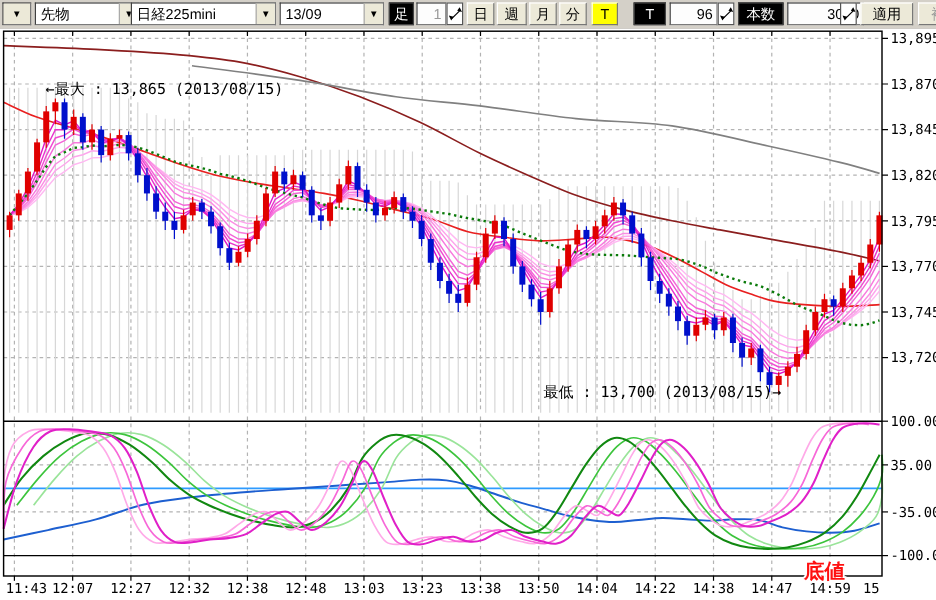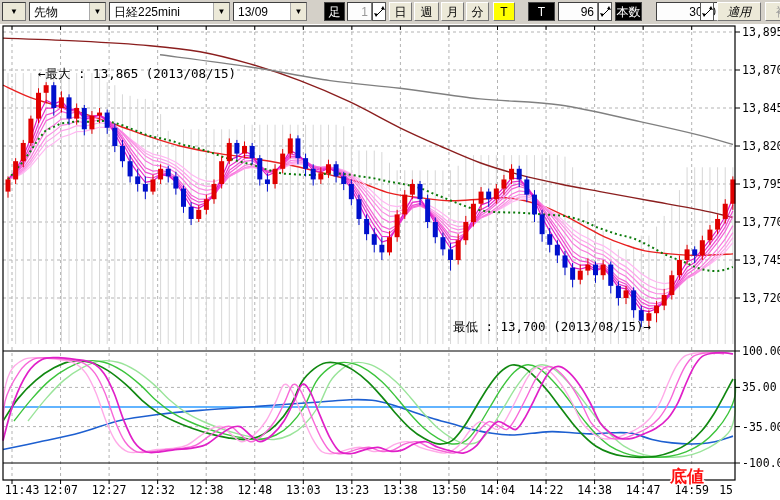--- a/index.html
+++ b/index.html
@@ -22,29 +22,29 @@
   .yellow{background:#ffff00;}
   .disabled-btn{color:#9a9a9a;}
 </style>
 </head>
 <body>
 
 <div id="toolbar">
   <div class="tb combo" style="left:2px;width:24px;">
     <span class="arrow" style="flex:1;border-left:none;">▼</span>
   </div>
-  <div class="tb combo" style="left:29px;width:77px;">
+  <div class="tb combo" style="left:29px;width:87px;">
     <span class="val">先物</span>
     <span class="arrow">▼</span>
   </div>
   <div class="tb combo" style="left:109px;width:121px;">
     <span class="val">日経225mini</span>
     <span class="arrow">▼</span>
   </div>
-  <div class="tb combo" style="left:233px;width:74px;">
+  <div class="tb combo" style="left:233px;width:87px;">
     <span class="val">13/09</span>
     <span class="arrow">▼</span>
   </div>
   <div class="tb blk" style="left:324px;width:21px;">足</div>
   <div class="tb field" style="left:347px;width:25px;color:#999;">1</div>
   <div class="tb spinbtn" style="left:372px;">
     <svg width="11" height="13">
       <line x1="2" y1="11" x2="9" y2="4" stroke="#000" stroke-width="1"></line>
       <path d="M9,1 L11,5 L7,4 Z" fill="#000"></path>
         <path d="M2,12 L0,8 L4,9 Z" fill="#000"></path>
@@ -57,30 +57,30 @@
   <div class="tb btn yellow" style="left:493px;width:22px;">T</div>
   <div class="tb blk" style="left:528px;width:27px;">T</div>
   <div class="tb field" style="left:558px;width:40px;text-align:right;">96</div>
   <div class="tb spinbtn" style="left:598px;">
     <svg width="11" height="13">
       <line x1="2" y1="11" x2="9" y2="4" stroke="#000" stroke-width="1"></line>
       <path d="M9,1 L11,5 L7,4 Z" fill="#000"></path>
         <path d="M2,12 L0,8 L4,9 Z" fill="#000"></path>
     </svg>
   </div>
-  <div class="tb blk" style="left:615px;width:27px;">本数</div>
+  <div class="tb blk" style="left:615px;width:38px;">本数</div>
   <div class="tb field" style="left:656px;width:64px;">3000</div>
   <div class="tb spinbtn" style="left:700px;">
     <svg width="11" height="13">
       <line x1="2" y1="11" x2="9" y2="4" stroke="#000" stroke-width="1"></line>
       <path d="M9,1 L11,5 L7,4 Z" fill="#000"></path>
         <path d="M2,12 L0,8 L4,9 Z" fill="#000"></path>
     </svg>
   </div>
-  <div class="tb btn" style="left:717px;width:44px;font-style:italic;">適用</div>
+  <div class="tb btn" style="left:717px;width:44px;">適用</div>
   <div class="tb btn disabled-btn" style="left:765px;width:70px;">複数銘柄</div>
 </div>
 
 <div id="chart-area">
   <svg id="plot" width="780" height="476">
       <line x1="3" y1="8" x2="735" y2="8" stroke="#b3b3b3" stroke-width="1" stroke-dasharray="3 3"></line>
       <line x1="3" y1="46" x2="735" y2="46" stroke="#b3b3b3" stroke-width="1" stroke-dasharray="3 3"></line>
       <line x1="3" y1="84" x2="735" y2="84" stroke="#b3b3b3" stroke-width="1" stroke-dasharray="3 3"></line>
       <line x1="3" y1="122" x2="735" y2="122" stroke="#b3b3b3" stroke-width="1" stroke-dasharray="3 3"></line>
       <line x1="3" y1="160" x2="735" y2="160" stroke="#b3b3b3" stroke-width="1" stroke-dasharray="3 3"></line>

